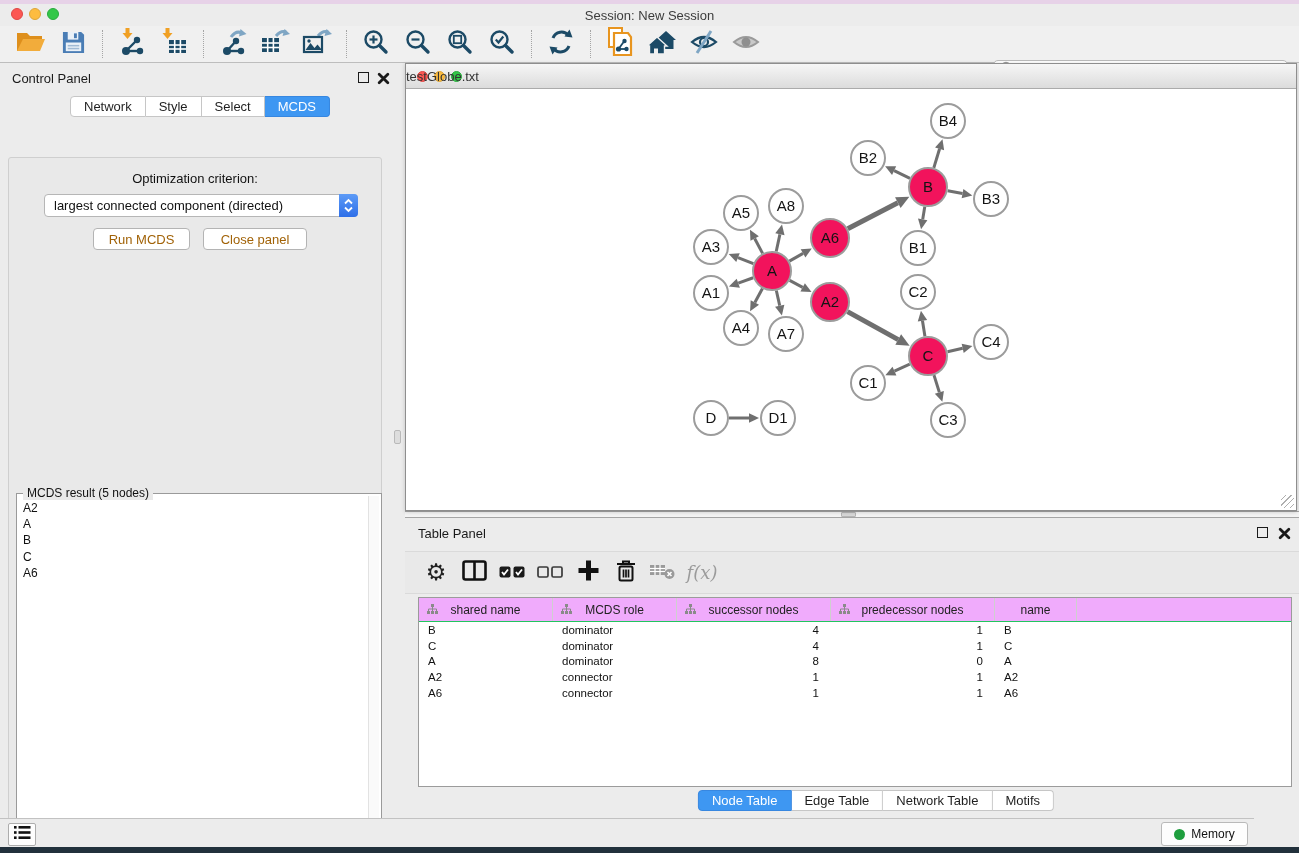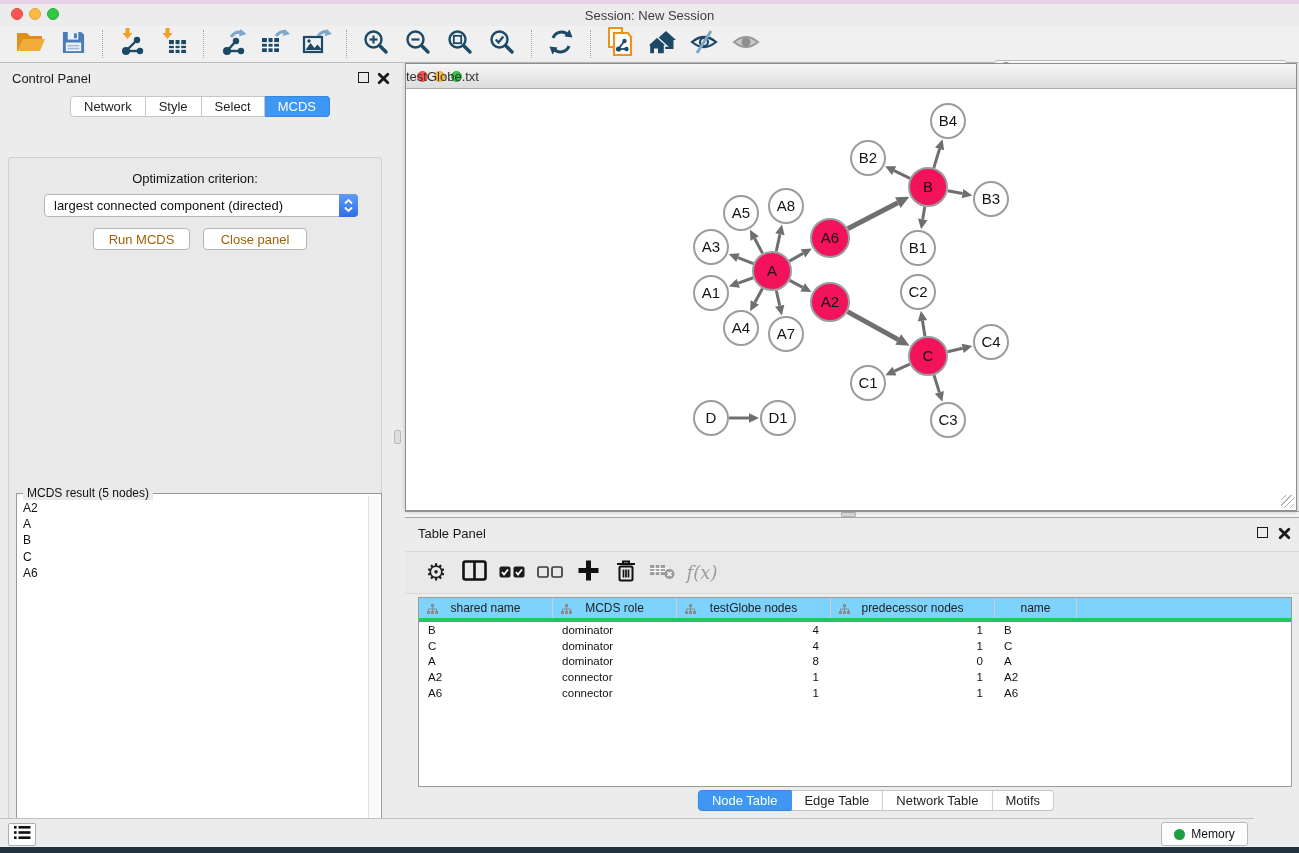--- a/index.html
+++ b/index.html
@@ -66,21 +66,21 @@
     background:repeating-linear-gradient(135deg, transparent 0 3px, #AFAFAF 3px 4px); }
 
   
   .table-panel { left:405px; top:518px; width:894px; height:300px; background:#ECECEC; }
   .tp-title { left:13px; top:8px; font-size:13px; color:#1a1a1a; }
   .tp-toolbar { left:0; top:33px; width:894px; height:43px; background:#E9E9E9; border-top:1px solid #DADADA; border-bottom:1px solid #DADADA; }
   .tp-icon { position:absolute; top:0; height:41px; display:flex; align-items:center; justify-content:center; width:34px; }
   .fx-label { font-family:"DejaVu Serif", serif; font-style:italic; font-size:18px; color:#9B9B9B; }
   .gear-glyph { font-family:"DejaVu Sans", sans-serif; font-size:23px; color:#222; line-height:1; }
   .table-box { left:13px; top:79px; width:874px; height:190px; background:#fff; border:1px solid #9B9B9B; overflow:hidden; }
-  .thead { display:flex; height:24px; background:#7dd3fc; border-bottom:4px solid #22c55e; }
+  .thead { display:flex; height:24px; background:#f0abfc; border-bottom:1px solid #22c55e; }
   .th { position:relative; border-right:1px solid #CFCFCF; display:flex; align-items:center; justify-content:center;
         font-size:12px; color:#222; }
   .th .col-icon { position:absolute; left:8px; top:6px; }
   .th-fill { flex:1; border-right:none; }
   .trow { display:flex; height:15.7px; align-items:center; }
   .td { font-size:11.5px; color:#111; white-space:nowrap; overflow:hidden; }
   .tp-tabs { left:471px; top:272px; transform:translateX(-50%); }
 
   
   .statusbar { left:0; top:818px; width:1254px; height:29px; background:#ECECEC; border-top:1px solid #C2C2C2; }
@@ -531,21 +531,21 @@
           <span>MCDS role</span>
         </div>
         <div class="th" style="width: 154px;">
           <span class="col-icon"><svg width="11" height="11" viewBox="0 0 11 11">
               <rect x="4" y="0" width="3" height="3" fill="#8A8A8A"></rect>
               <rect x="0" y="7" width="3" height="3" fill="#8A8A8A"></rect>
               <rect x="4" y="7" width="3" height="3" fill="#8A8A8A"></rect>
               <rect x="8" y="7" width="3" height="3" fill="#8A8A8A"></rect>
               <path d="M5.5 3v2 M1.5 7V5h8v2 M5.5 5v2" stroke="#8A8A8A" fill="none"></path>
             </svg></span>
-          <span>testGlobe nodes</span>
+          <span>successor nodes</span>
         </div>
         <div class="th" style="width: 164px;">
           <span class="col-icon"><svg width="11" height="11" viewBox="0 0 11 11">
               <rect x="4" y="0" width="3" height="3" fill="#8A8A8A"></rect>
               <rect x="0" y="7" width="3" height="3" fill="#8A8A8A"></rect>
               <rect x="4" y="7" width="3" height="3" fill="#8A8A8A"></rect>
               <rect x="8" y="7" width="3" height="3" fill="#8A8A8A"></rect>
               <path d="M5.5 3v2 M1.5 7V5h8v2 M5.5 5v2" stroke="#8A8A8A" fill="none"></path>
             </svg></span>
           <span>predecessor nodes</span>

